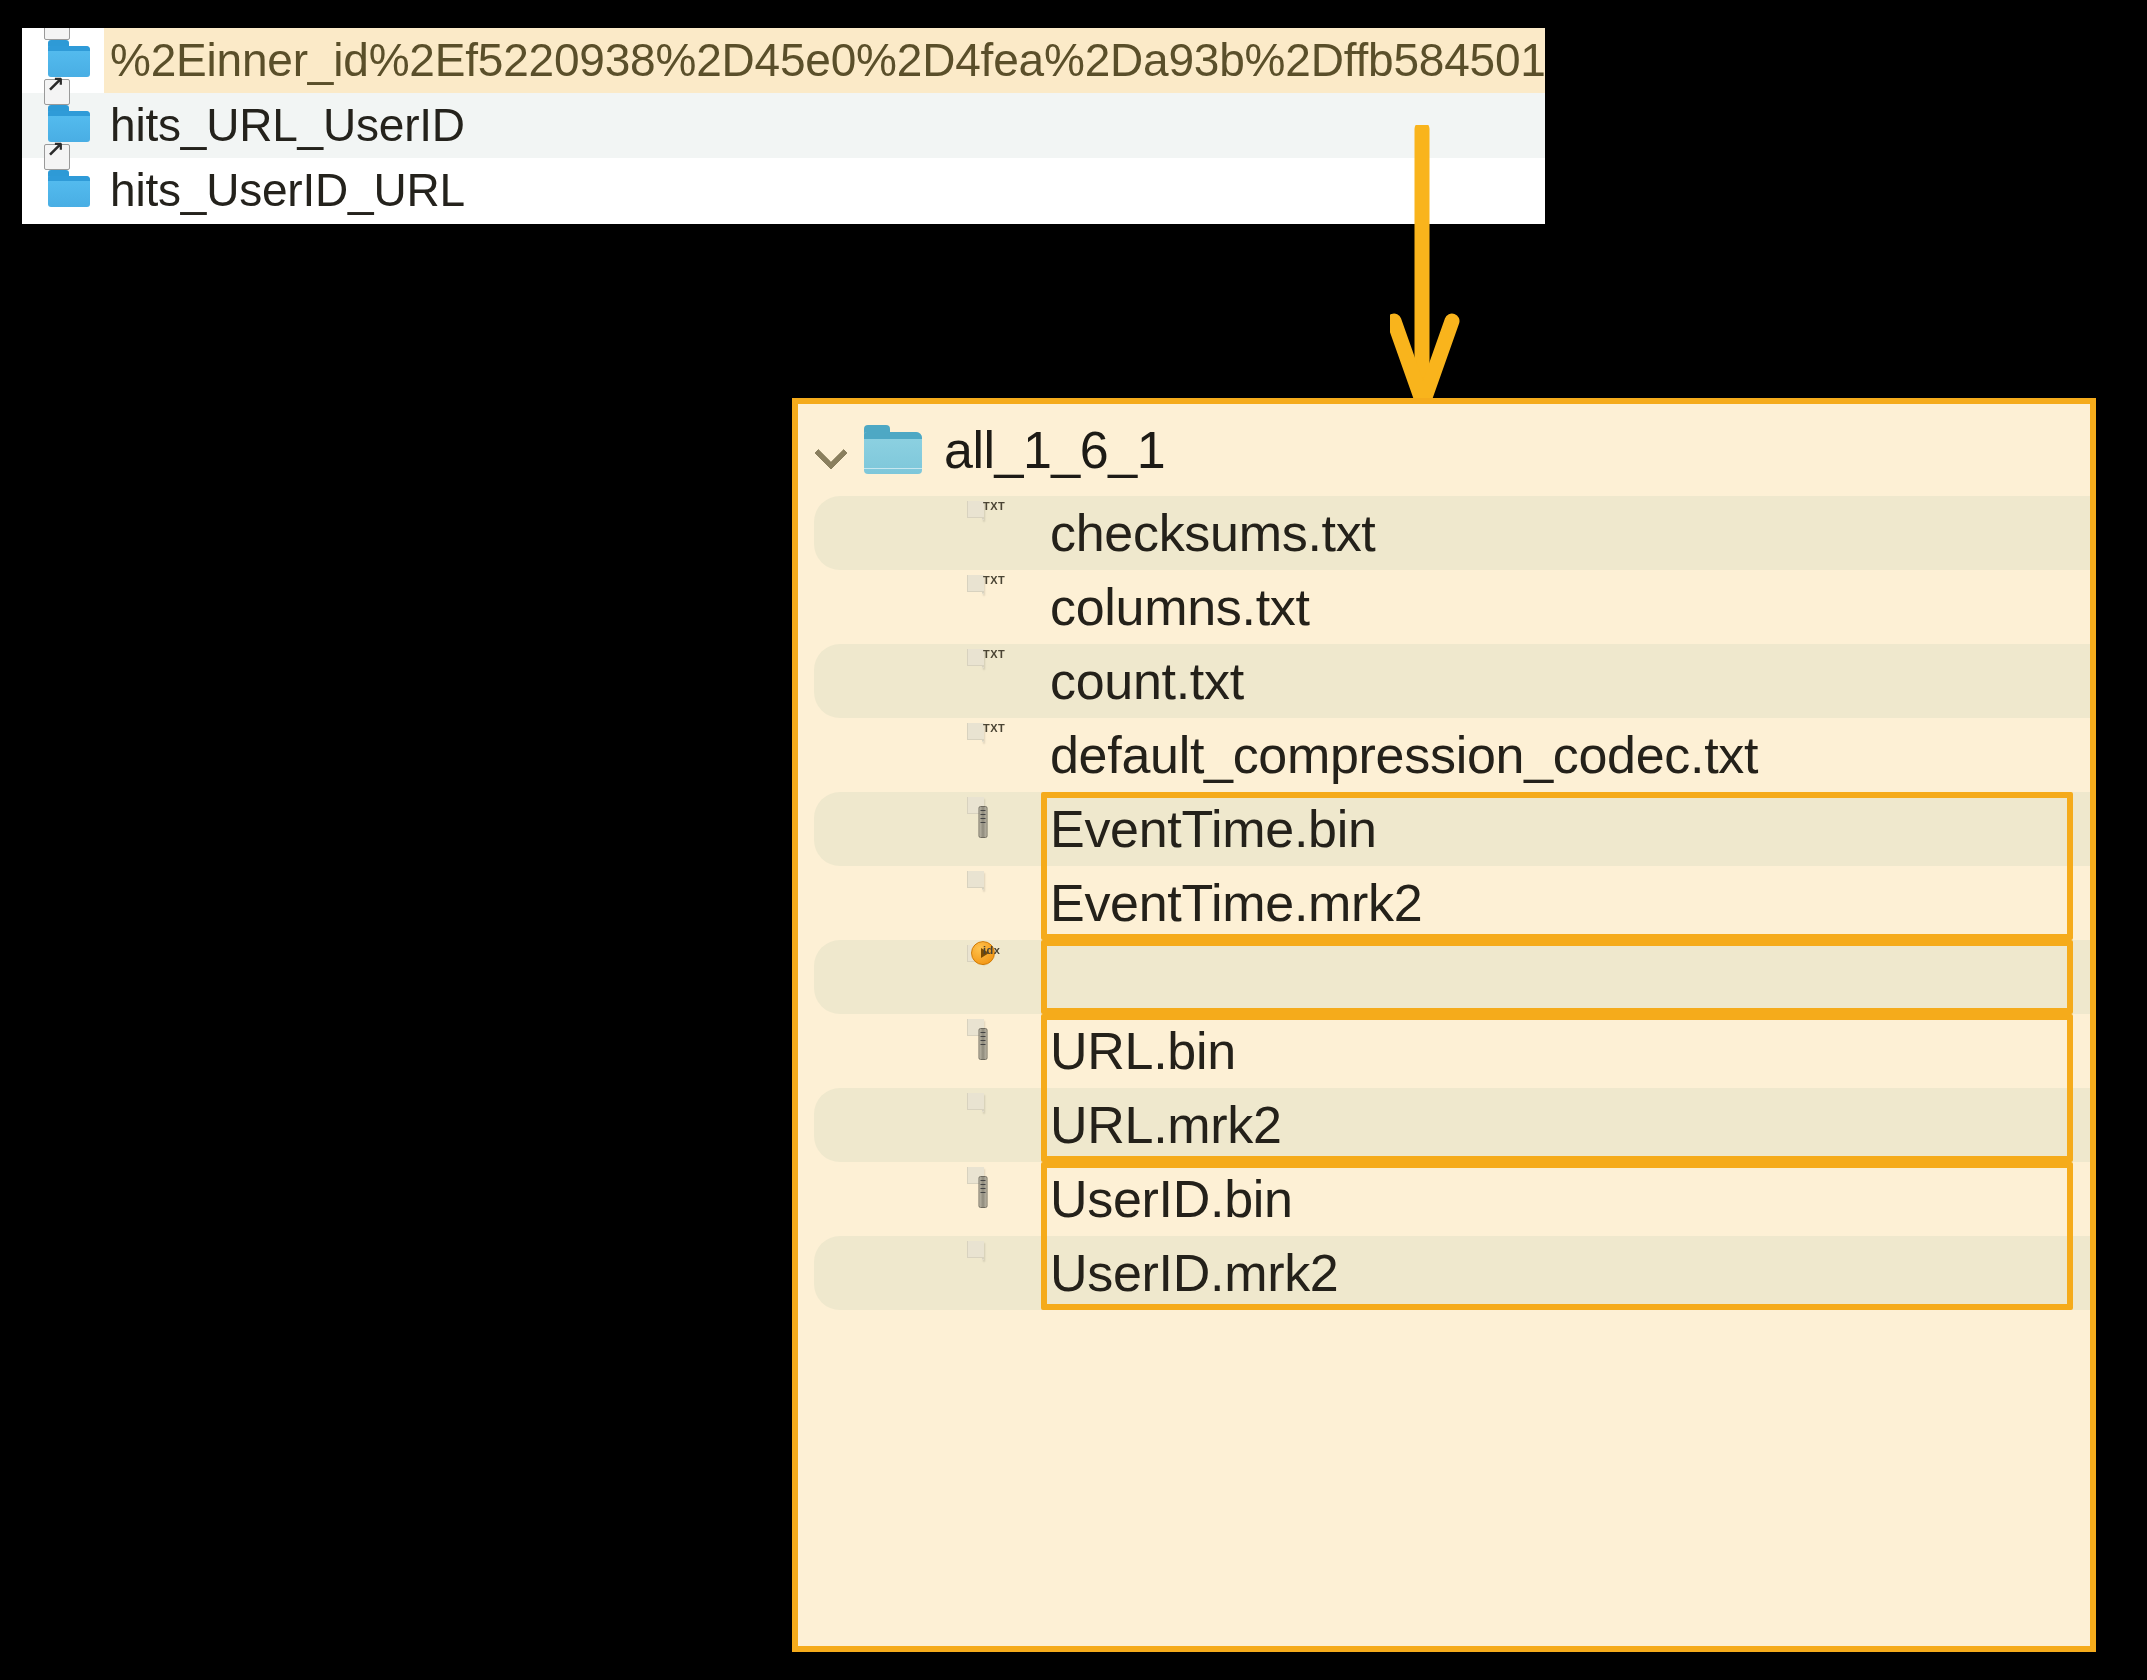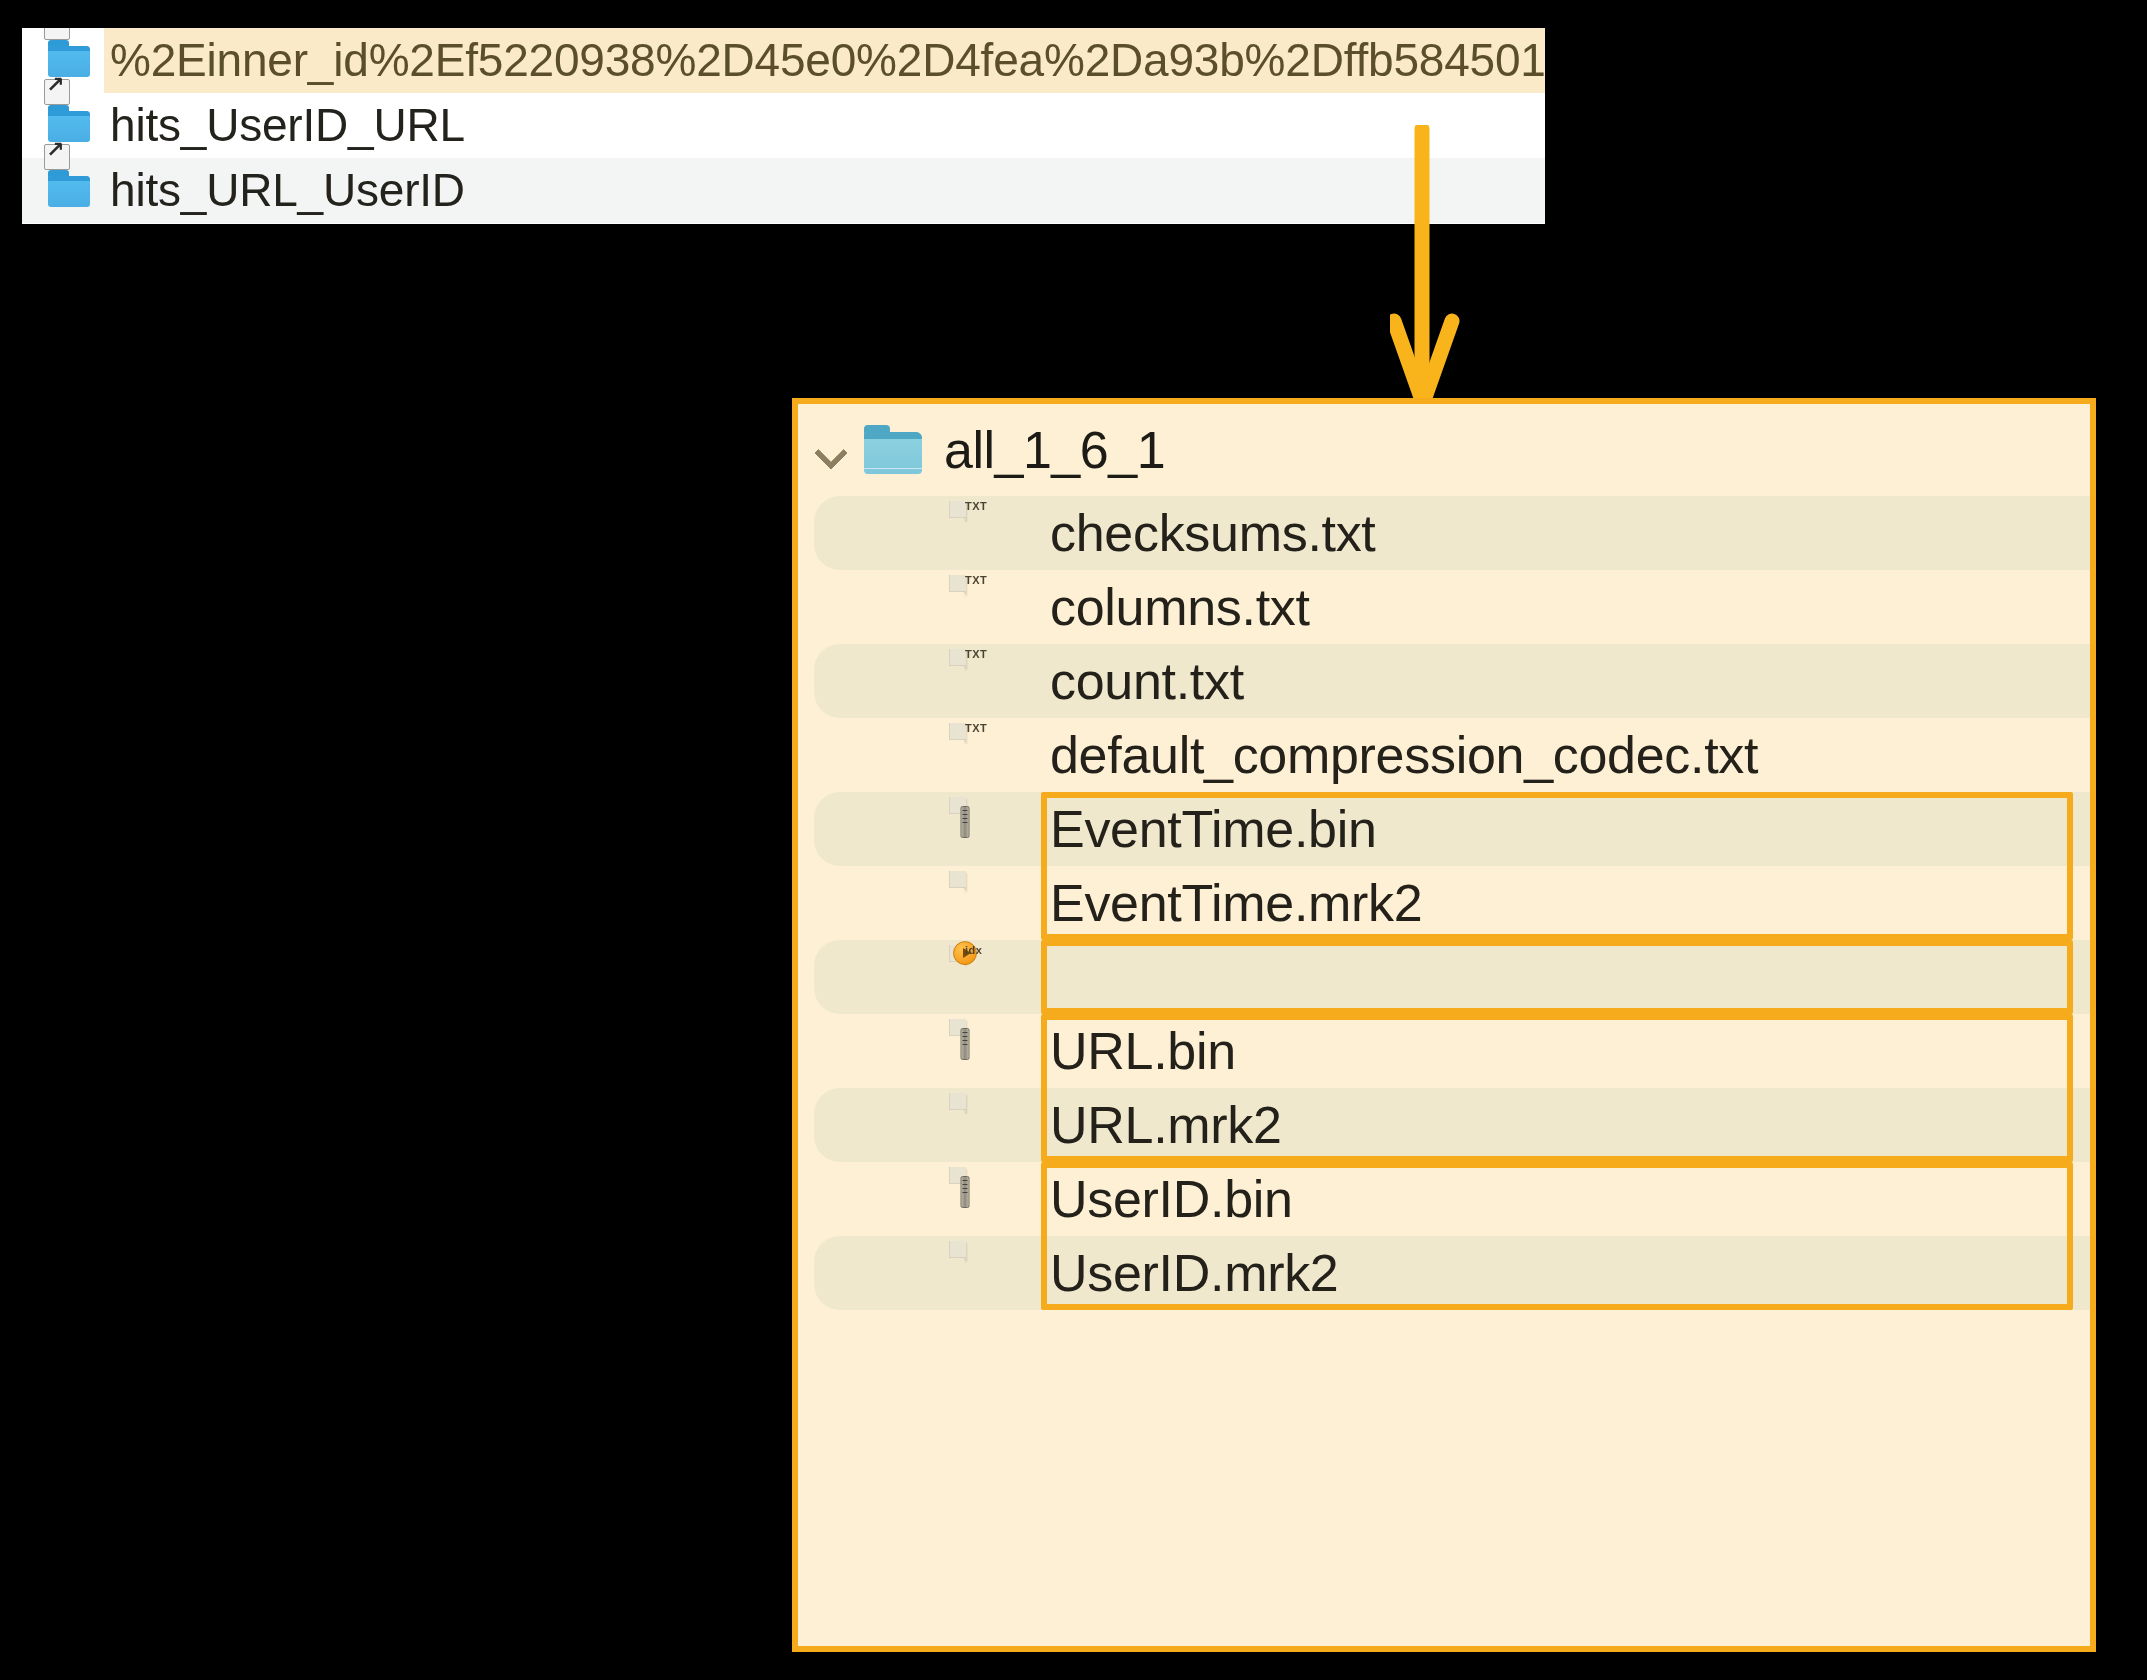--- a/index.html
+++ b/index.html
@@ -110,21 +110,21 @@
   .rows{position:relative;}
   .frow{
     position:relative;height:74px;display:flex;align-items:center;
   }
   .frow .stripe{
     position:absolute;left:16px;top:0;right:0;height:74px;
     background:#efe8cd;border-radius:26px 0 0 26px;
   }
   .frow.odd .stripe{background:transparent;}
   .frow .ficon{
-    position:absolute;left:166px;top:50%;transform:translateY(-50%);
+    position:absolute;left:184px;top:50%;transform:translateY(-50%);
     width:52px;height:62px;
   }
   .frow .flabel{
     position:absolute;left:252px;top:0;height:74px;line-height:74px;
     font-size:52px;color:#24211a;letter-spacing:-0.3px;white-space:nowrap;
   }
 
   
   .page{
     position:relative;width:52px;height:62px;
@@ -182,36 +182,36 @@
     <div class="tp-row r1">
       <div class="tp-hl"></div>
       <span class="tp-icon">
         <span class="folder-blue">
           <span class="tab"></span><span class="body"></span><span class="link"></span>
         </span>
       </span>
       <span class="tp-label">%2Einner_id%2Ef5220938%2D45e0%2D4fea%2Da93b%2Dffb584501e2</span>
     </div>
 
+    <div class="tp-row r2">
+      <span class="tp-icon">
+        <span class="folder-blue">
+          <span class="tab"></span><span class="body"></span><span class="link"></span>
+        </span>
+      </span>
+      <span class="tp-label">hits_URL_UserID</span>
+    </div>
+
     <div class="tp-row r3">
       <span class="tp-icon">
         <span class="folder-blue">
           <span class="tab"></span><span class="body"></span><span class="link"></span>
         </span>
       </span>
       <span class="tp-label">hits_UserID_URL</span>
-    </div>
-
-    <div class="tp-row r2">
-      <span class="tp-icon">
-        <span class="folder-blue">
-          <span class="tab"></span><span class="body"></span><span class="link"></span>
-        </span>
-      </span>
-      <span class="tp-label">hits_URL_UserID</span>
     </div>
 
   </div>
 
   <svg class="arrow" viewBox="0 0 80 285" xmlns="http://www.w3.org/2000/svg">
     <path d="M32 4 L32 258" stroke="#f9b41c" stroke-width="15" stroke-linecap="round" fill="none"></path>
     <path d="M4 196 L33 278 L62 196" stroke="#f9b41c" stroke-width="15" stroke-linecap="round" stroke-linejoin="round" fill="none"></path>
   </svg>
 
   <div class="main-panel">

